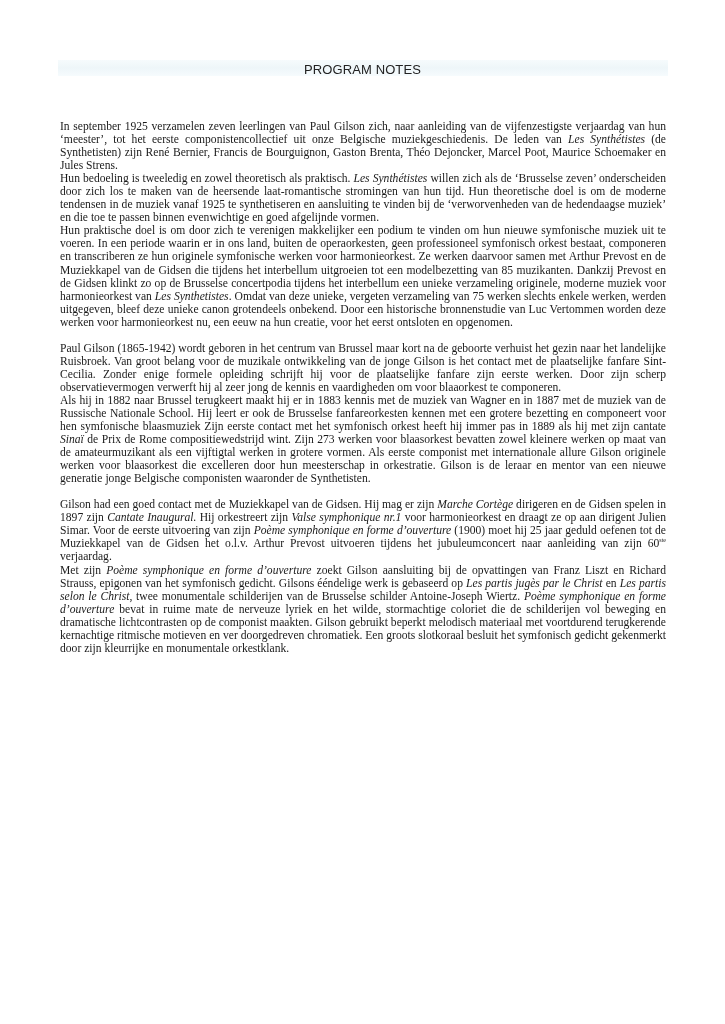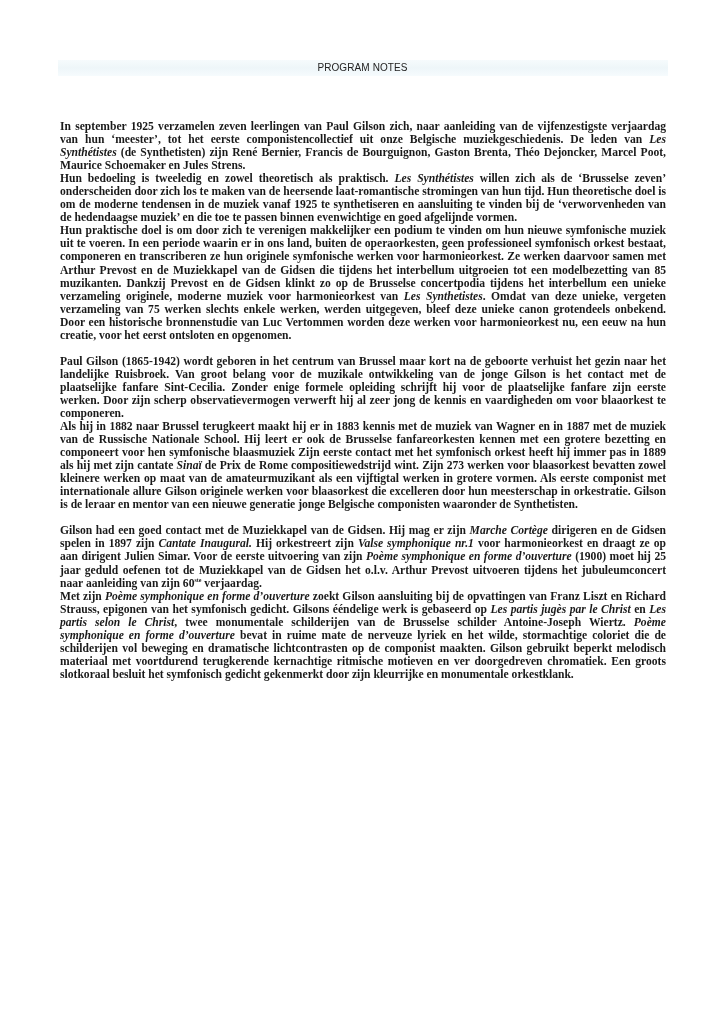--- a/index.html
+++ b/index.html
@@ -1,22 +1,22 @@
 <!DOCTYPE html>
 <html><head>
 <meta charset="utf-8">
 <style>
   html, body { margin:0; padding:0; background:#ffffff; }
   body { width:725px; height:1024px; position:relative; overflow:hidden;
          font-family:"DejaVu Serif", serif; color:#1a1a1a; }
   .header-band { position:absolute; left:58px; top:60px; width:610px; height:16px;
                  background:linear-gradient(to bottom,#f6fbfd,#eef6f9,#f6fbfd); }
   .header-title { position:absolute; left:0; right:0; top:62px; text-align:center;
-                  font-family:"Liberation Sans", sans-serif; font-size:10px; color:#222; letter-spacing:0.1px; }
-  .content { position:absolute; left:60px; top:120px; width:606px;font-weight:bold; }
+                  font-family:"Liberation Sans", sans-serif; font-size:13px; color:#222; letter-spacing:0.1px; }
+  .content { position:absolute; left:60px; top:120px; width:606px; }
   .para { margin:0; font-family:"Liberation Serif", serif; font-size:11.6px; line-height:13.05px;
           text-align:justify; color:#1a1a1a; }
   .gap { height:13px; }
   .it { font-style:italic; }
   sup { font-size:6px; line-height:0; }
 </style>
 </head>
 <body>
 
 <div class="header-band"></div>

